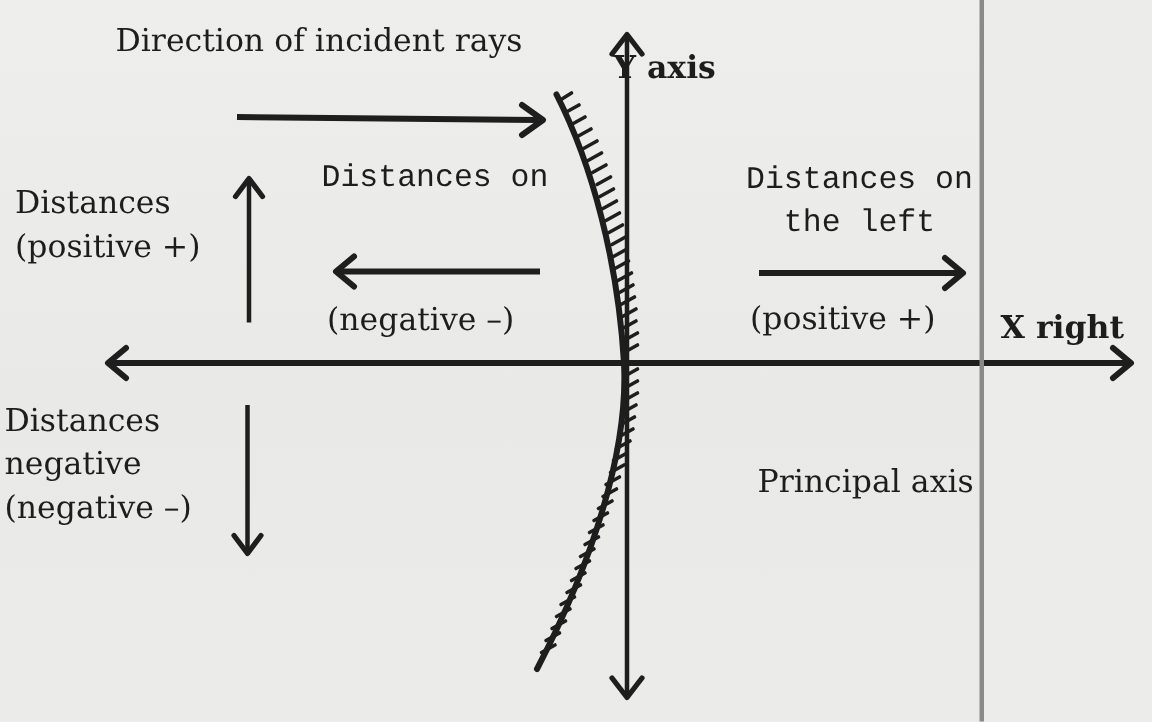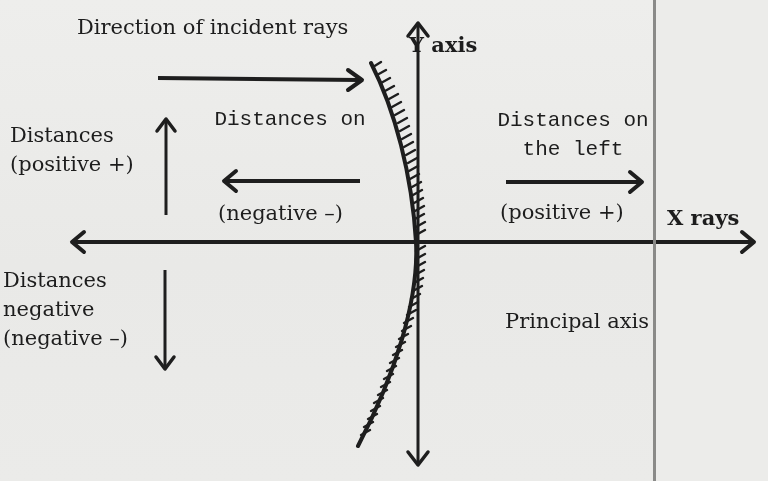--- a/index.html
+++ b/index.html
@@ -153,21 +153,21 @@
     <div>Distances on</div>
   </div>
   <div class="label" style="left:218px; top:199px;">(negative –)</div>
 
   <div class="label center" style="left:488px; top:106px; width:170px;">
     <div>Distances on</div>
     <div>the left</div>
   </div>
   <div class="label" style="left:500px; top:198px;">(positive +)</div>
 
-  <div class="label bold" style="left:667px; top:203px;">X rays</div>
+  <div class="label bold" style="left:667px; top:203px;">X right</div>
 
   <div class="label" style="left:505px; top:259px;margin-top:48px;">Principal axis</div>
 
   <div class="label" style="left:10px; top:121px;">
     <div>Distances</div>
     <div>(positive +)</div>
   </div>
 
   <div class="label" style="left:3px; top:266px;">
     <div>Distances</div>

